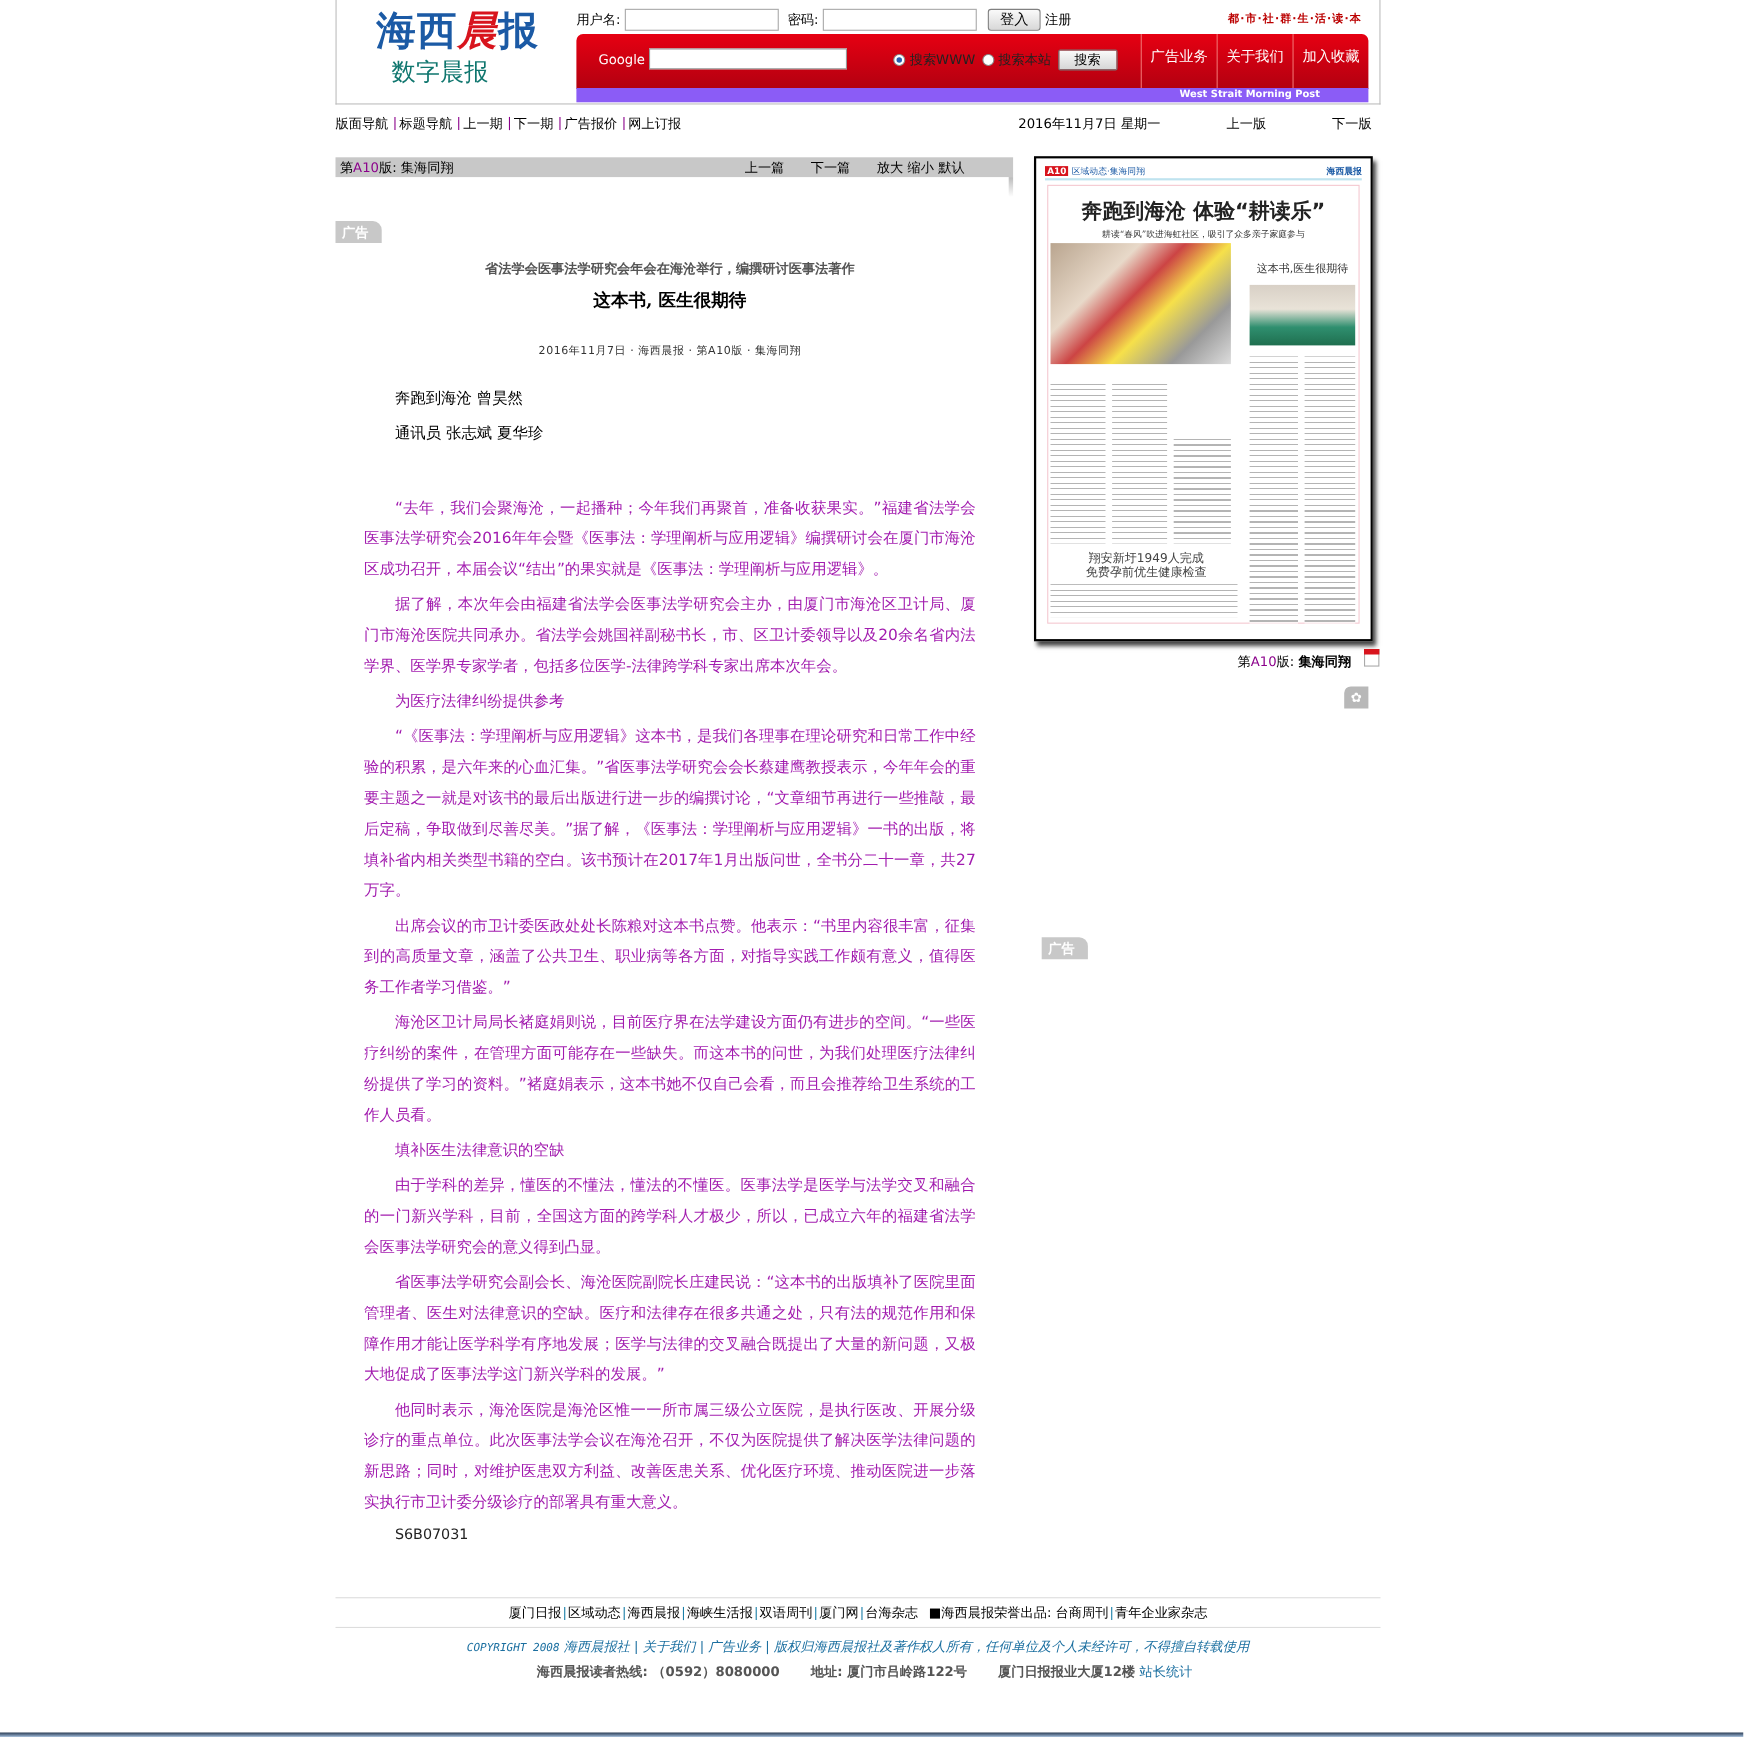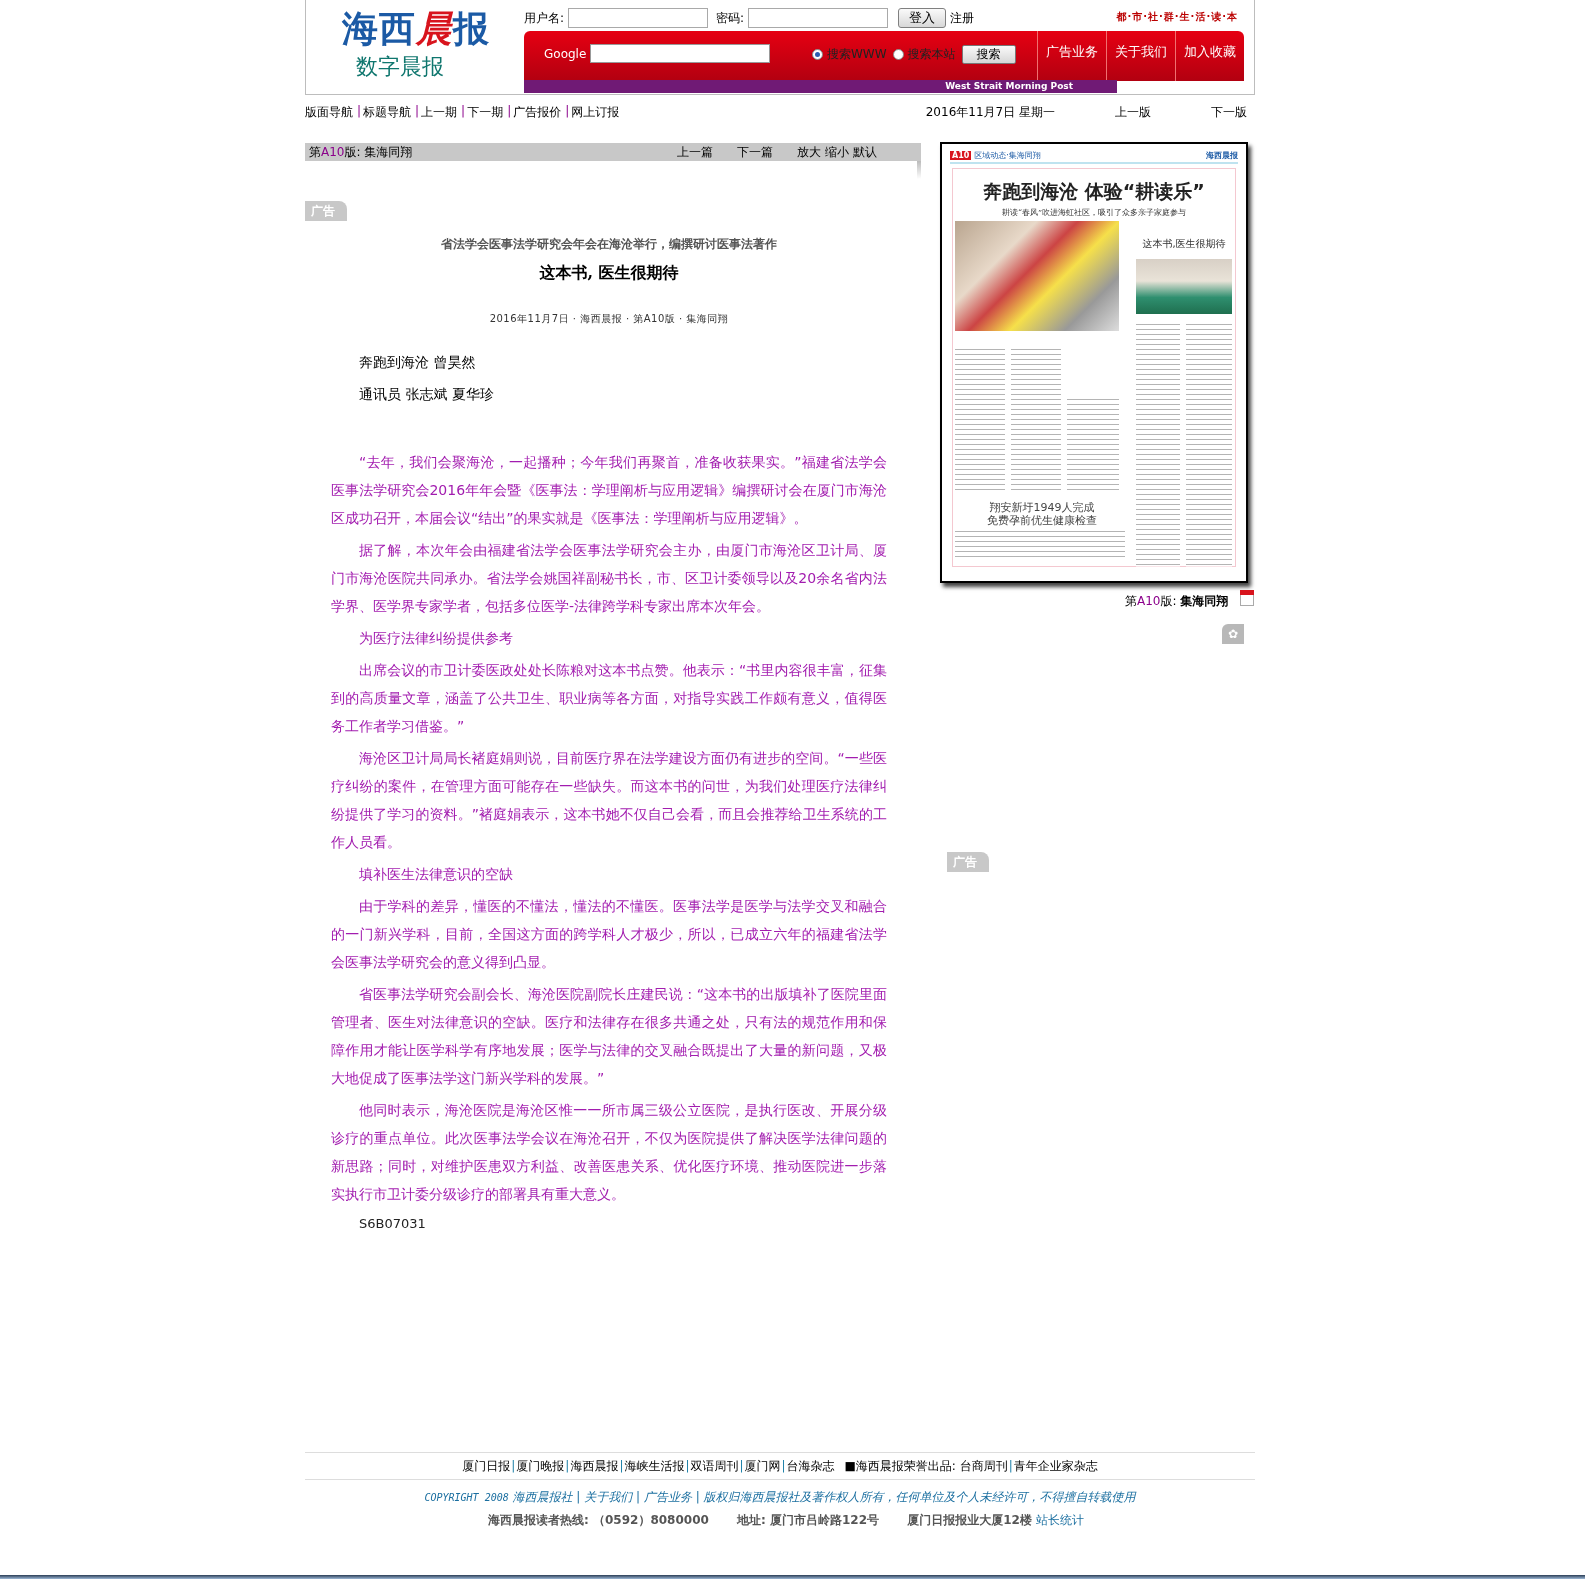--- a/index.html
+++ b/index.html
@@ -13,21 +13,21 @@
   .logo-sub { font-size: 22px; color: #0f766e; line-height: 30px; margin-left: 30px; text-align: left; }
 
   .login-row { position: absolute; left: 218px; top: 6px; height: 24px; font-size: 12px; display: flex; align-items: center; }
   .login-row label { margin-right: 4px; }
   .login-row input { width: 140px; height: 20px; border: 1px solid #a9a9a9; margin-right: 8px; }
   .btn-login { height: 20px; padding: 0 10px; font-size: 13px; border: 1px solid #808080; border-radius: 3px; background: linear-gradient(#fafafa, #d8d8d8); margin-left: 2px; }
   .register { margin-left: 4px; font-size: 12px; }
   .slogan { position: absolute; right: 16px; top: 10px; font-size: 10px; color: #b00; font-weight: bold; letter-spacing: 1px; }
 
   .redbar { position: absolute; left: 218px; top: 31px; width: 720px; height: 50px; background: linear-gradient(#e60012, #b20010); border-radius: 6px 6px 0 0; }
-  .bluebar { position: absolute; left: 218px; top: 80px; width: 593px; height: 13px; background: #701a75; }
+  .bluebar { position: absolute; left: 218px; top: 80px; width: 720px; height: 13px; background: #8b5cf6; }
   .bluebar span { position: absolute; right: 44px; top: 0; font-size: 9px; color: #fff; font-weight: bold; line-height: 13px; }
   .google-label { position: absolute; left: 20px; top: 16px; color: #fff; font-size: 12px; }
   .google-input { position: absolute; left: 66px; top: 13px; width: 180px; height: 19px; border: 1px solid #999; background: #fff; }
   .radio-group { position: absolute; left: 288px; top: 14px; display: flex; align-items: center; font-size: 12px; color: #222; }
   .radio { width: 11px; height: 11px; border-radius: 50%; border: 1px solid #888; background: #fff; margin-right: 4px; position: relative; }
   .radio.checked::after { content: ""; position: absolute; left: 2px; top: 2px; width: 5px; height: 5px; border-radius: 50%; background: #2a5db0; }
   .radio-label { margin-right: 6px; }
   .btn-search { height: 19px; padding: 0 14px; font-size: 12px; border: 1px solid #777; border-radius: 2px; background: linear-gradient(#fafafa, #d6d6d6); }
   .redlinks { position: absolute; right: 0; top: 0; height: 50px; display: flex; }
   .redlinks a { color: #fff; font-size: 13px; text-decoration: none; padding: 0 8px; line-height: 42px; border-left: 1px solid #f07070; display: block; }
@@ -170,20 +170,21 @@
 <div class="article">
   <div class="subtitle">省法学会医事法学研究会年会在海沧举行，编撰研讨医事法著作</div>
   <div class="title">这本书, 医生很期待</div>
   <div class="meta">2016年11月7日 · 海西晨报 ·  第A10版  ·  集海同翔</div>
   <div class="byline" style="margin-top:20px">奔跑到海沧 曾昊然</div>
   <div class="byline">通讯员 张志斌 夏华珍</div>
   <div class="body">
     <p>“去年，我们会聚海沧，一起播种；今年我们再聚首，准备收获果实。”福建省法学会医事法学研究会2016年年会暨《医事法：学理阐析与应用逻辑》编撰研讨会在厦门市海沧区成功召开，本届会议“结出”的果实就是《医事法：学理阐析与应用逻辑》。</p>
     <p>据了解，本次年会由福建省法学会医事法学研究会主办，由厦门市海沧区卫计局、厦门市海沧医院共同承办。省法学会姚国祥副秘书长，市、区卫计委领导以及20余名省内法学界、医学界专家学者，包括多位医学-法律跨学科专家出席本次年会。</p>
     <p class="head">为医疗法律纠纷提供参考</p>
+    <p>“《医事法：学理阐析与应用逻辑》这本书，是我们各理事在理论研究和日常工作中经验的积累，是六年来的心血汇集。”省医事法学研究会会长蔡建鹰教授表示，今年年会的重要主题之一就是对该书的最后出版进行进一步的编撰讨论，“文章细节再进行一些推敲，最后定稿，争取做到尽善尽美。”据了解，《医事法：学理阐析与应用逻辑》一书的出版，将填补省内相关类型书籍的空白。该书预计在2017年1月出版问世，全书分二十一章，共27万字。</p>
     <p>出席会议的市卫计委医政处处长陈粮对这本书点赞。他表示：“书里内容很丰富，征集到的高质量文章，涵盖了公共卫生、职业病等各方面，对指导实践工作颇有意义，值得医务工作者学习借鉴。”</p>
     <p>海沧区卫计局局长褚庭娟则说，目前医疗界在法学建设方面仍有进步的空间。“一些医疗纠纷的案件，在管理方面可能存在一些缺失。而这本书的问世，为我们处理医疗法律纠纷提供了学习的资料。”褚庭娟表示，这本书她不仅自己会看，而且会推荐给卫生系统的工作人员看。</p>
     <p class="head">填补医生法律意识的空缺</p>
     <p>由于学科的差异，懂医的不懂法，懂法的不懂医。医事法学是医学与法学交叉和融合的一门新兴学科，目前，全国这方面的跨学科人才极少，所以，已成立六年的福建省法学会医事法学研究会的意义得到凸显。</p>
     <p>省医事法学研究会副会长、海沧医院副院长庄建民说：“这本书的出版填补了医院里面管理者、医生对法律意识的空缺。医疗和法律存在很多共通之处，只有法的规范作用和保障作用才能让医学科学有序地发展；医学与法律的交叉融合既提出了大量的新问题，又极大地促成了医事法学这门新兴学科的发展。”</p>
     <p>他同时表示，海沧医院是海沧区惟一一所市属三级公立医院，是执行医改、开展分级诊疗的重点单位。此次医事法学会议在海沧召开，不仅为医院提供了解决医学法律问题的新思路；同时，对维护医患双方利益、改善医患关系、优化医疗环境、推动医院进一步落实执行市卫计委分级诊疗的部署具有重大意义。</p>
   </div>
   <div class="code">S6B07031</div>
 </div>
 
@@ -214,21 +215,21 @@
   <div class="thumb-foot"></div>
 </div>
 
 <div class="thumb-caption"><span>第</span><span class="num">A10</span><span>版: </span><b>集海同翔</b></div>
 <div class="pdf-icon"></div>
 <div class="paw-icon">✿</div>
 
 <div class="ad-tab" style="left:947px;top:852px;">广告</div>
 
 <div class="footer-links">
-  <a>厦门日报</a><span class="sep">|</span><a>厦门晚报</a><span class="sep">|</span><a>海西晨报</a><span class="sep">|</span><a>海峡生活报</a><span class="sep">|</span><a>双语周刊</a><span class="sep">|</span><a>厦门网</a><span class="sep">|</span><a>台海杂志</a>
+  <a>厦门日报</a><span class="sep">|</span><a>区域动态</a><span class="sep">|</span><a>海西晨报</a><span class="sep">|</span><a>海峡生活报</a><span class="sep">|</span><a>双语周刊</a><span class="sep">|</span><a>厦门网</a><span class="sep">|</span><a>台海杂志</a>
   <span style="margin-left:6px">■海西晨报荣誉出品: </span><a>台商周刊</a><span class="sep">|</span><a>青年企业家杂志</a>
 </div>
 
 <div class="copyright">
   <span class="mono">COPYRIGHT 2008</span>
   <a>海西晨报社</a> |
   <a>关于我们</a> |
   <a>广告业务</a> |
   <span>版权归海西晨报社及著作权人所有，任何单位及个人未经许可，不得擅自转载使用</span>
 </div>

